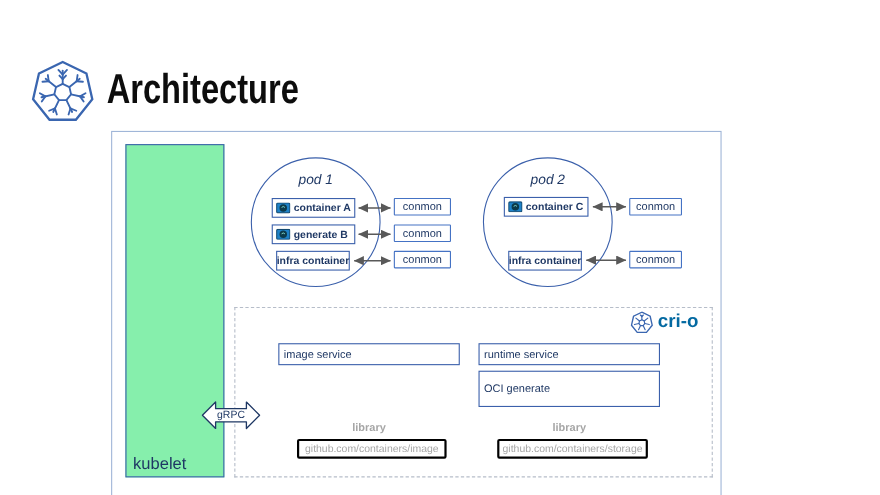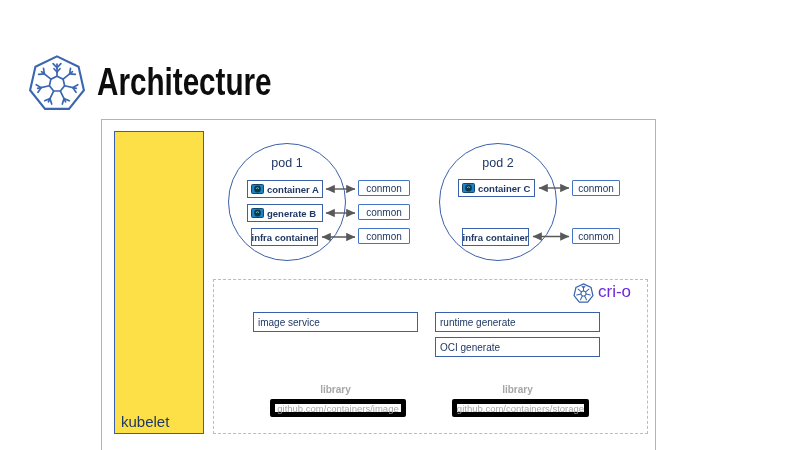--- a/index.html
+++ b/index.html
@@ -7,42 +7,42 @@
   .canvas{position:relative;width:800px;height:450px;background:#fff;overflow:hidden;margin-top:21px;}
   .abs{position:absolute;box-sizing:border-box;}
 
   
   .logo{left:27px;top:33px;width:60px;height:60px;}
   .title{left:97px;top:42px;font-size:38px;font-weight:700;color:#0d0d0d;
          transform:scaleX(0.78);transform-origin:0 0;line-height:1;white-space:nowrap;}
 
   
   .outer{left:101px;top:98px;width:555px;height:332px;border:1.5px solid #a0b6d8;background:#fff;}
-  .kubelet{left:114px;top:110px;width:90px;height:303px;border:1.5px solid #3b60ab;background:#fde047;}
+  .kubelet{left:114px;top:110px;width:90px;height:303px;border:1.5px solid #3b60ab;background:#86efac;}
   .kubelet-label{left:6px;bottom:3px;font-size:15px;color:#1f3864;}
-  .pod{width:118px;height:118px;border:1.4px solid #3b60ab;border-radius:50%;background:#fff;}
+  .pod{width:118px;height:118px;border:1.4px solid #3b60ab;border-radius:50%;background:#fff;font-style:italic;}
   .pod1{left:228px;top:122px;}
   .pod2{left:439px;top:122px;}
   .pod-title{left:0;top:12px;width:100%;text-align:center;font-size:12.5px;color:#1f3864;}
 
   
   .cbox{background:#fff;border:1.2px solid #3b60ab;display:flex;align-items:center;
         font-size:9.5px;color:#1f3864;padding:0 3px;gap:3px;white-space:nowrap;font-weight:bold;}
   .cbox.center{justify-content:center;}
   .conmon{background:#fff;border:1.4px solid #4472c4;border-radius:1px;display:flex;
           align-items:center;justify-content:center;font-size:10px;color:#1f3864;}
 
   
   .crio{left:213px;top:258px;width:435px;height:155px;border:1.5px dashed #b6bdc9;}
-  .crio-title{left:598px;top:261px;font-size:17px;font-weight:400;color:#6d28d9;}
+  .crio-title{left:598px;top:261px;font-size:17px;font-weight:700;color:#0369a1;}
   .crio-logo-sm{left:573px;top:262px;width:21px;height:21px;}
   .svc{background:#fff;border:1.2px solid #3b60ab;display:flex;align-items:center;
        font-size:10px;color:#1f3864;padding:0 4px;white-space:nowrap;}
   .lib-head{font-size:10px;font-weight:700;color:#a6a6a6;text-align:center;}
-  .repo{background:#fff;border:5px solid #000000;border-radius:2px;color:#a6a6a6;font-size:9.5px;
+  .repo{background:#fff;border:2px solid #000000;border-radius:2px;color:#a6a6a6;font-size:9.5px;
         display:flex;align-items:center;justify-content:center;white-space:nowrap;}
 
   
   .grpc{left:183px;top:342px;width:54px;height:29px;}
   .grpc-label{left:0;top:0;width:100%;height:100%;display:flex;align-items:center;
               justify-content:center;font-size:9.5px;color:#1f3864;}
 
   svg{display:block;}
   .overlay{left:0;top:0;width:800px;height:450px;pointer-events:none;}
 </style>
@@ -175,22 +175,22 @@
           </g>
         <g transform="rotate(308.57 50 50)">
             <line x1="50" y1="37" x2="50" y2="17"></line>
           </g>
       </g>
     </g>
   </svg>
   <div class="abs crio-title">cri-o</div>
 
   <div class="abs svc" style="left:253px;top:291px;width:165px;height:20px;">image service</div>
-  <div class="abs svc" style="left:435px;top:291px;width:165px;height:20px;">runtime generate</div>
-  <div class="abs svc" style="left:435px;top:316px;width:165px;height:20px;text-align:right;">OCI generate</div>
+  <div class="abs svc" style="left:435px;top:291px;width:165px;height:20px;">runtime service</div>
+  <div class="abs svc" style="left:435px;top:316px;width:165px;height:33px;text-align:right;">OCI generate</div>
 
   <div class="abs lib-head" style="left:253px;top:363px;width:165px;">library</div>
   <div class="abs lib-head" style="left:435px;top:363px;width:165px;">library</div>
   <div class="abs repo" style="left:270px;top:378px;width:136px;height:18px;">github.com/containers/image</div>
   <div class="abs repo" style="left:452px;top:378px;width:137px;height:18px;">github.com/containers/storage</div>
 
   <svg class="abs overlay" viewBox="0 0 800 450">
     <defs>
       <marker id="ah" markerWidth="7" markerHeight="6" refX="6.3" refY="3" orient="auto-start-reverse">
         <path d="M0,0 L6.5,3 L0,6 Z" fill="#595959"></path>
@@ -198,14 +198,20 @@
     </defs>
     <g stroke="#595959" stroke-width="1.4">
       <line x1="326" y1="168" x2="355" y2="168" marker-start="url(#ah)" marker-end="url(#ah)"></line>
       <line x1="326" y1="192" x2="355" y2="192" marker-start="url(#ah)" marker-end="url(#ah)"></line>
       <line x1="322" y1="216" x2="355" y2="216" marker-start="url(#ah)" marker-end="url(#ah)"></line>
       <line x1="539" y1="167" x2="569" y2="167" marker-start="url(#ah)" marker-end="url(#ah)"></line>
       <line x1="533" y1="215.5" x2="569" y2="215.5" marker-start="url(#ah)" marker-end="url(#ah)"></line>
     </g>
   </svg>
 
+  <div class="abs grpc">
+    <svg width="54" height="29" viewBox="0 0 54 29">
+      <polygon points="1,14.5 13,2.5 13,8.5 41,8.5 41,2.5 53,14.5 41,26.5 41,20.5 13,20.5 13,26.5" fill="#ffffff" stroke="#1f3864" stroke-width="1.2" stroke-linejoin="round"></polygon>
+    </svg>
+    <div class="abs grpc-label">gRPC</div>
+  </div>
 
 </div>
 
 </body></html>

